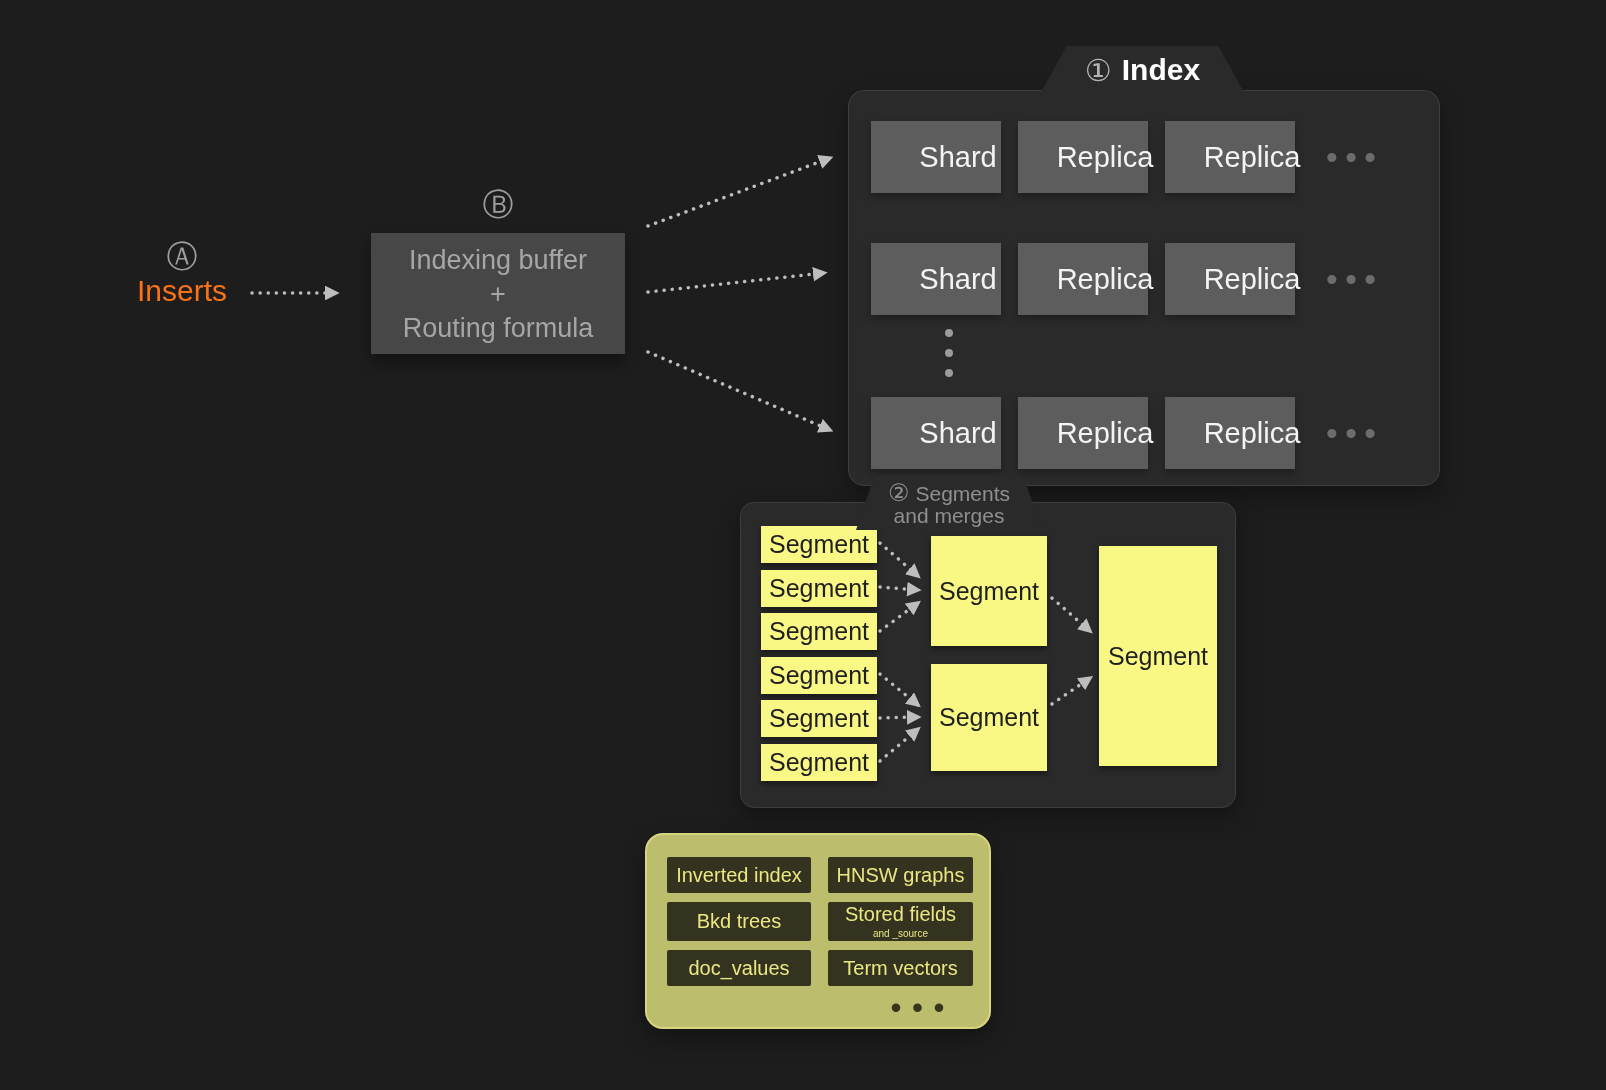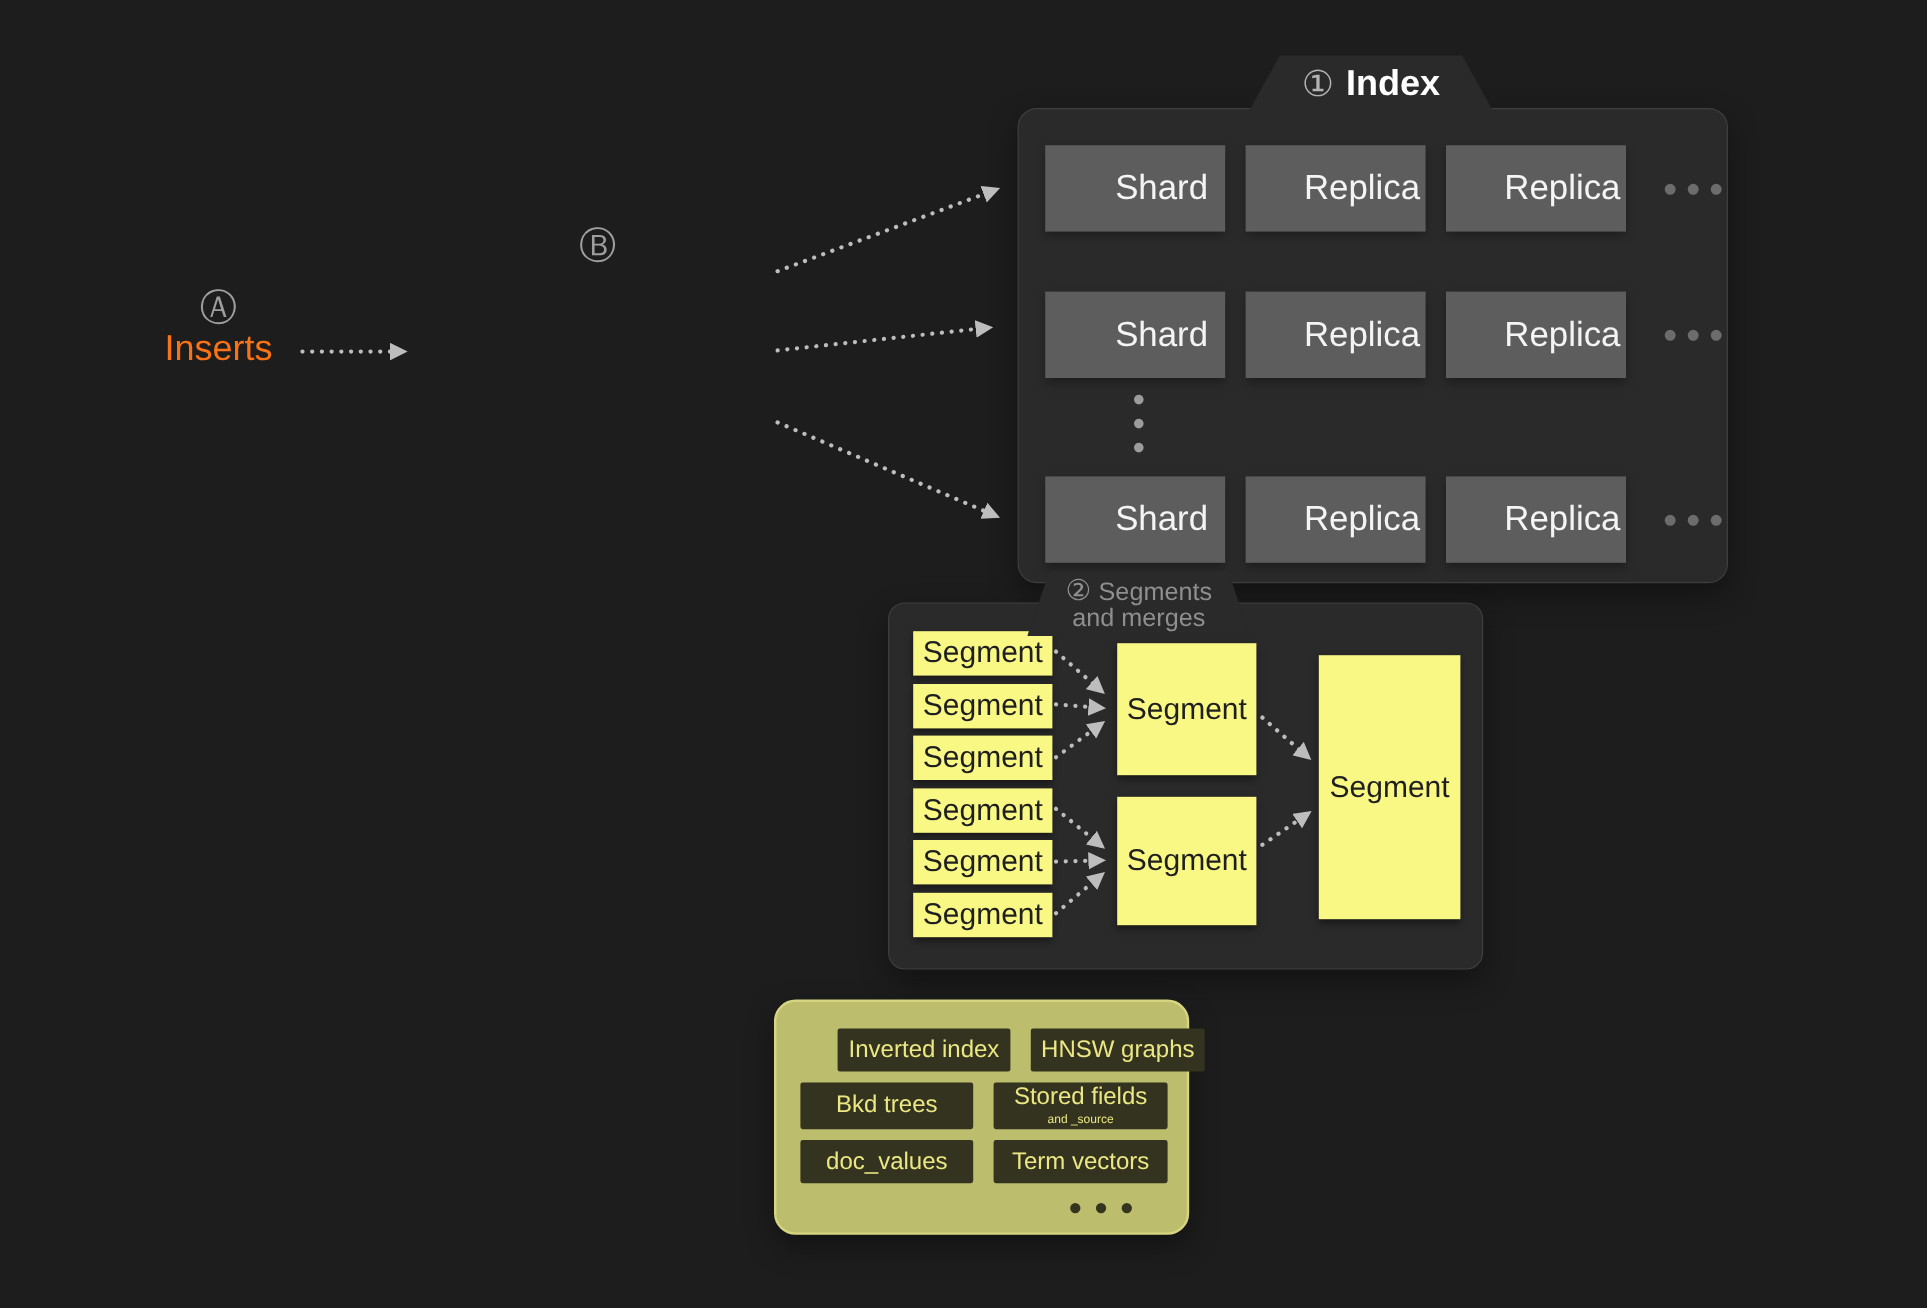--- a/index.html
+++ b/index.html
@@ -35,21 +35,21 @@
     background:var(--panel,#2a2a2a);
     clip-path:polygon(13% 0, 87% 0, 100% 100%, 0 100%);
     display:flex; justify-content:center; align-items:center; gap:10px;
   }
   .index-tab .tab-badge{ color:#b3b3b3; font-size:30px; }
   .index-tab .tab-title{ color:#ffffff; font-size:30px; font-weight:bold; }
 
   .srow{ position:absolute; left:22px; display:flex; gap:17px; align-items:center; }
   .srow.r1{ top:30px; } .srow.r2{ top:152px; } .srow.r3{ top:306px; }
   .cell{
-    width:150px; height:72px; background:var(--cell,#5d5d5d);
+    width:130px; height:72px; background:var(--cell,#5d5d5d);
     color:var(--cell-text,#f4f4f4); font-size:29px;
     display:flex; justify-content:center; align-items:center;
     box-shadow:0 4px 8px rgba(0,0,0,.3);
     padding-left:44px;
   }
   .hdots{
     margin-left:8px; width:70px; text-align:center;
     color:var(--ellipsis,#6c6c6c); font-size:32px; font-weight:bold; letter-spacing:8px;
     line-height:72px; white-space:nowrap;
   }
@@ -92,37 +92,42 @@
     background:var(--olive-panel,#bdbd6e); border:2px solid var(--olive-border,#d6d680);
     border-radius:18px; box-shadow:0 10px 24px rgba(0,0,0,.35);
   }
   .sitem{
     position:absolute; background:var(--item-box,#33331f); color:var(--item-text,#ebe783);
     display:flex; flex-direction:column; justify-content:center; align-items:center;
     font-size:20px; border-radius:2px;
   }
   .sitem .sub{ font-size:10px; line-height:13px; margin-top:1px; }
   .sitem.c1{ left:20px; width:144px; } .sitem.c2{ left:181px; width:145px; }
-  .sitem.r1{ top:22px; height:36px;margin-left:31px; } .sitem.r2{ top:67px; height:39px; } .sitem.r3{ top:115px; height:36px; }
+  .sitem.r1{ top:22px; height:36px; } .sitem.r2{ top:67px; height:39px; } .sitem.r3{ top:115px; height:36px; }
   .struct-dots{
     position:absolute; left:216px; top:158px; width:120px; text-align:center;
     color:var(--dots-dark,#35351f); font-size:30px; font-weight:bold; letter-spacing:11px; line-height:30px;
   }
 
   .arrows{ position:absolute; inset:0; pointer-events:none; }
 </style>
 </head>
 <body>
 
 <div class="canvas">
 
   <div class="badge" style="left:150px; top:236px; width:64px;">Ⓐ</div>
   <div class="gray-label" style="left:118px; top:274px; width:128px;">Inserts</div>
 
   <div class="badge" style="left:466px; top:184px; width:64px;">Ⓑ</div>
+  <div class="buffer-box">
+    <div>Indexing buffer</div>
+    <div>+</div>
+    <div>Routing formula</div>
+  </div>
 
   <div class="panel index-panel">
     <div class="srow r1">
       <div class="cell">Shard</div>
       <div class="cell">Replica</div>
       <div class="cell">Replica</div>
       <div class="hdots">•••</div>
     </div>
     <div class="srow r2">
       <div class="cell">Shard</div>

